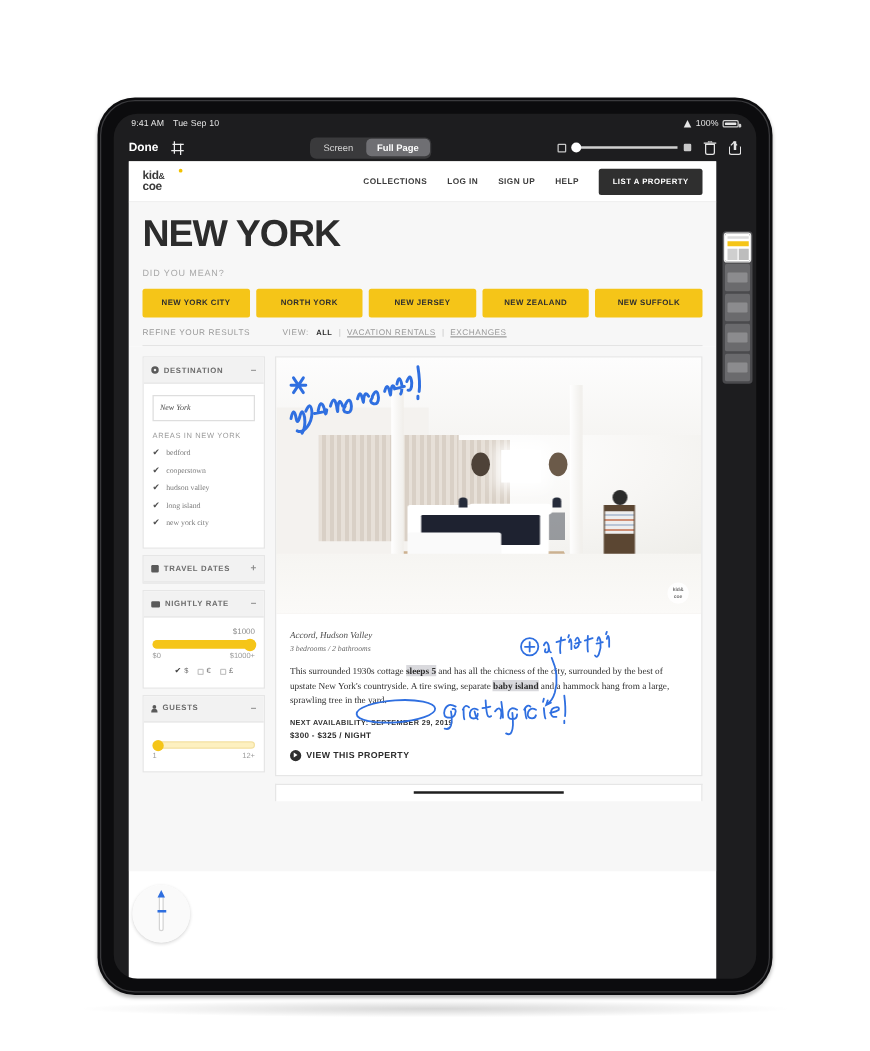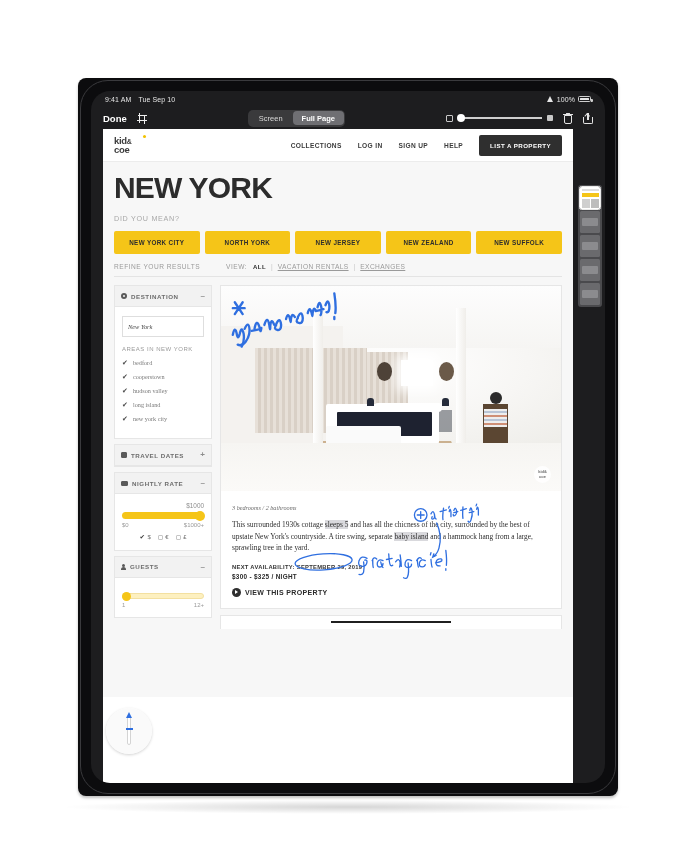--- a/index.html
+++ b/index.html
@@ -9,21 +9,21 @@
     font-family: "Liberation Sans", sans-serif;
     overflow: hidden;
   }
   #stage { position: relative; width: 696px; height: 841px; background: #fff; }
 
   
   .device {
     position: absolute; left: 78px; top: 78px;
     width: 540px; height: 718px;
     background: #0c0c0e;
-    border-radius: 8px;
+    border-radius: 30px;
     box-shadow: 0 2px 3px rgba(0,0,0,.25);
   }
   .device::after{
     content:""; position:absolute; left:-4px; right:-4px; bottom:-8px; height:12px;
     background: linear-gradient(#d8d8dc,#f2f2f4);
     border-radius: 0 0 16px 16px; z-index:-1;
   }
   .device-shadow{
     position:absolute; left:60px; top:800px; width:576px; height:14px;
     background: radial-gradient(ellipse at center, rgba(0,0,0,.16), rgba(0,0,0,0) 70%);
@@ -256,21 +256,21 @@
     position:absolute; right:10px; bottom:8px; width:17px; height:17px; border-radius:50%;
     background:rgba(255,255,255,.85); display:flex; align-items:center; justify-content:center;
     font-size:4px; font-weight:700; color:#6d6d6d; line-height:1.05; text-align:center;
   }
 
   .card-body{ padding:9px 11px 11px 11px; position:relative;}
   .c-title{ font-size:15px; font-weight:800; color:#262626; letter-spacing:-.3px;}
   .c-loc{ font-size:7.2px; font-family:"Liberation Serif", serif; font-style:italic; color:#4d4d4d; margin-top:4px;}
   .c-beds{ font-size:6.2px; font-family:"Liberation Serif", serif; font-style:italic; color:#6b6b6b; margin-top:4px;}
   .c-desc{ font-size:7.4px; font-family:"Liberation Serif", serif; color:#2e2e2e; line-height:1.58; margin-top:8px;}
-  .hl{ background:#d9d9dd; }
+  .hl{ background:#d9d9dd;font-weight:bold; }
   .c-avail{ font-size:5.8px; font-weight:800; color:#333; letter-spacing:.3px; margin-top:10px;}
   .c-price{ font-size:6.4px; font-weight:800; color:#2a2a2a; letter-spacing:.3px; margin-top:3px;}
   .c-view{ display:flex; align-items:center; gap:4px; margin-top:8px;}
   .c-view .arrow-circ{ width:9px; height:9px;}
   .c-view .arrow-circ::after{ left:3px; top:2.4px; border-top:2.1px solid transparent; border-bottom:2.1px solid transparent; border-left:3.3px solid #fff;}
   .c-view span{ font-size:7px; font-weight:800; color:#2b2b2b; letter-spacing:.35px;}
 
   .card-next{ margin-top:6px; height:14px; background:#fff; border:1px solid #e6e6e6; border-bottom:0;}
   .card-next i{ display:block; margin:5px auto 0 auto; width:120px; height:2px; background:#1f1f1f;}
 
@@ -513,20 +513,21 @@
                       <path d="M78 30 q4-8 5 1 q0 6 -4 5 q-4-1 -1-5"></path>
                       <path d="M88 26 q2-8 4 0 q1 6 1 0 q1-7 3-3"></path>
                       <path d="M98 20 q2-9 4 1 q0 6 -1 7 M96 24 q5-1 8-2"></path>
                       <path d="M106 18 q3-8 4 1 q0 7 -3 6"></path>
                       <path d="M115 6 q2 13 1 20 M115 30 l0 2"></path>
                     </g>
                   </svg>
                 </div>
 
                 <div class="card-body">
+                  <div class="c-loc">Accord, Hudson Valley</div>
                   <div class="c-beds">3 bedrooms / 2 bathrooms</div>
 
                   <div class="c-desc">
                     <span>This surrounded 1930s cottage </span><span class="hl">sleeps 5</span><span> and has all the chicness of the city, surrounded by the best of upstate New York's countryside. A tire swing, separate </span><span class="hl">baby island</span><span> and a hammock hang from a large, sprawling tree in the yard.</span>
                   </div>
 
                   <div class="c-avail">NEXT AVAILABILITY: SEPTEMBER 29, 2019</div>
                   <div class="c-price">$300 - $325 / NIGHT</div>
 
                   <div class="c-view">

